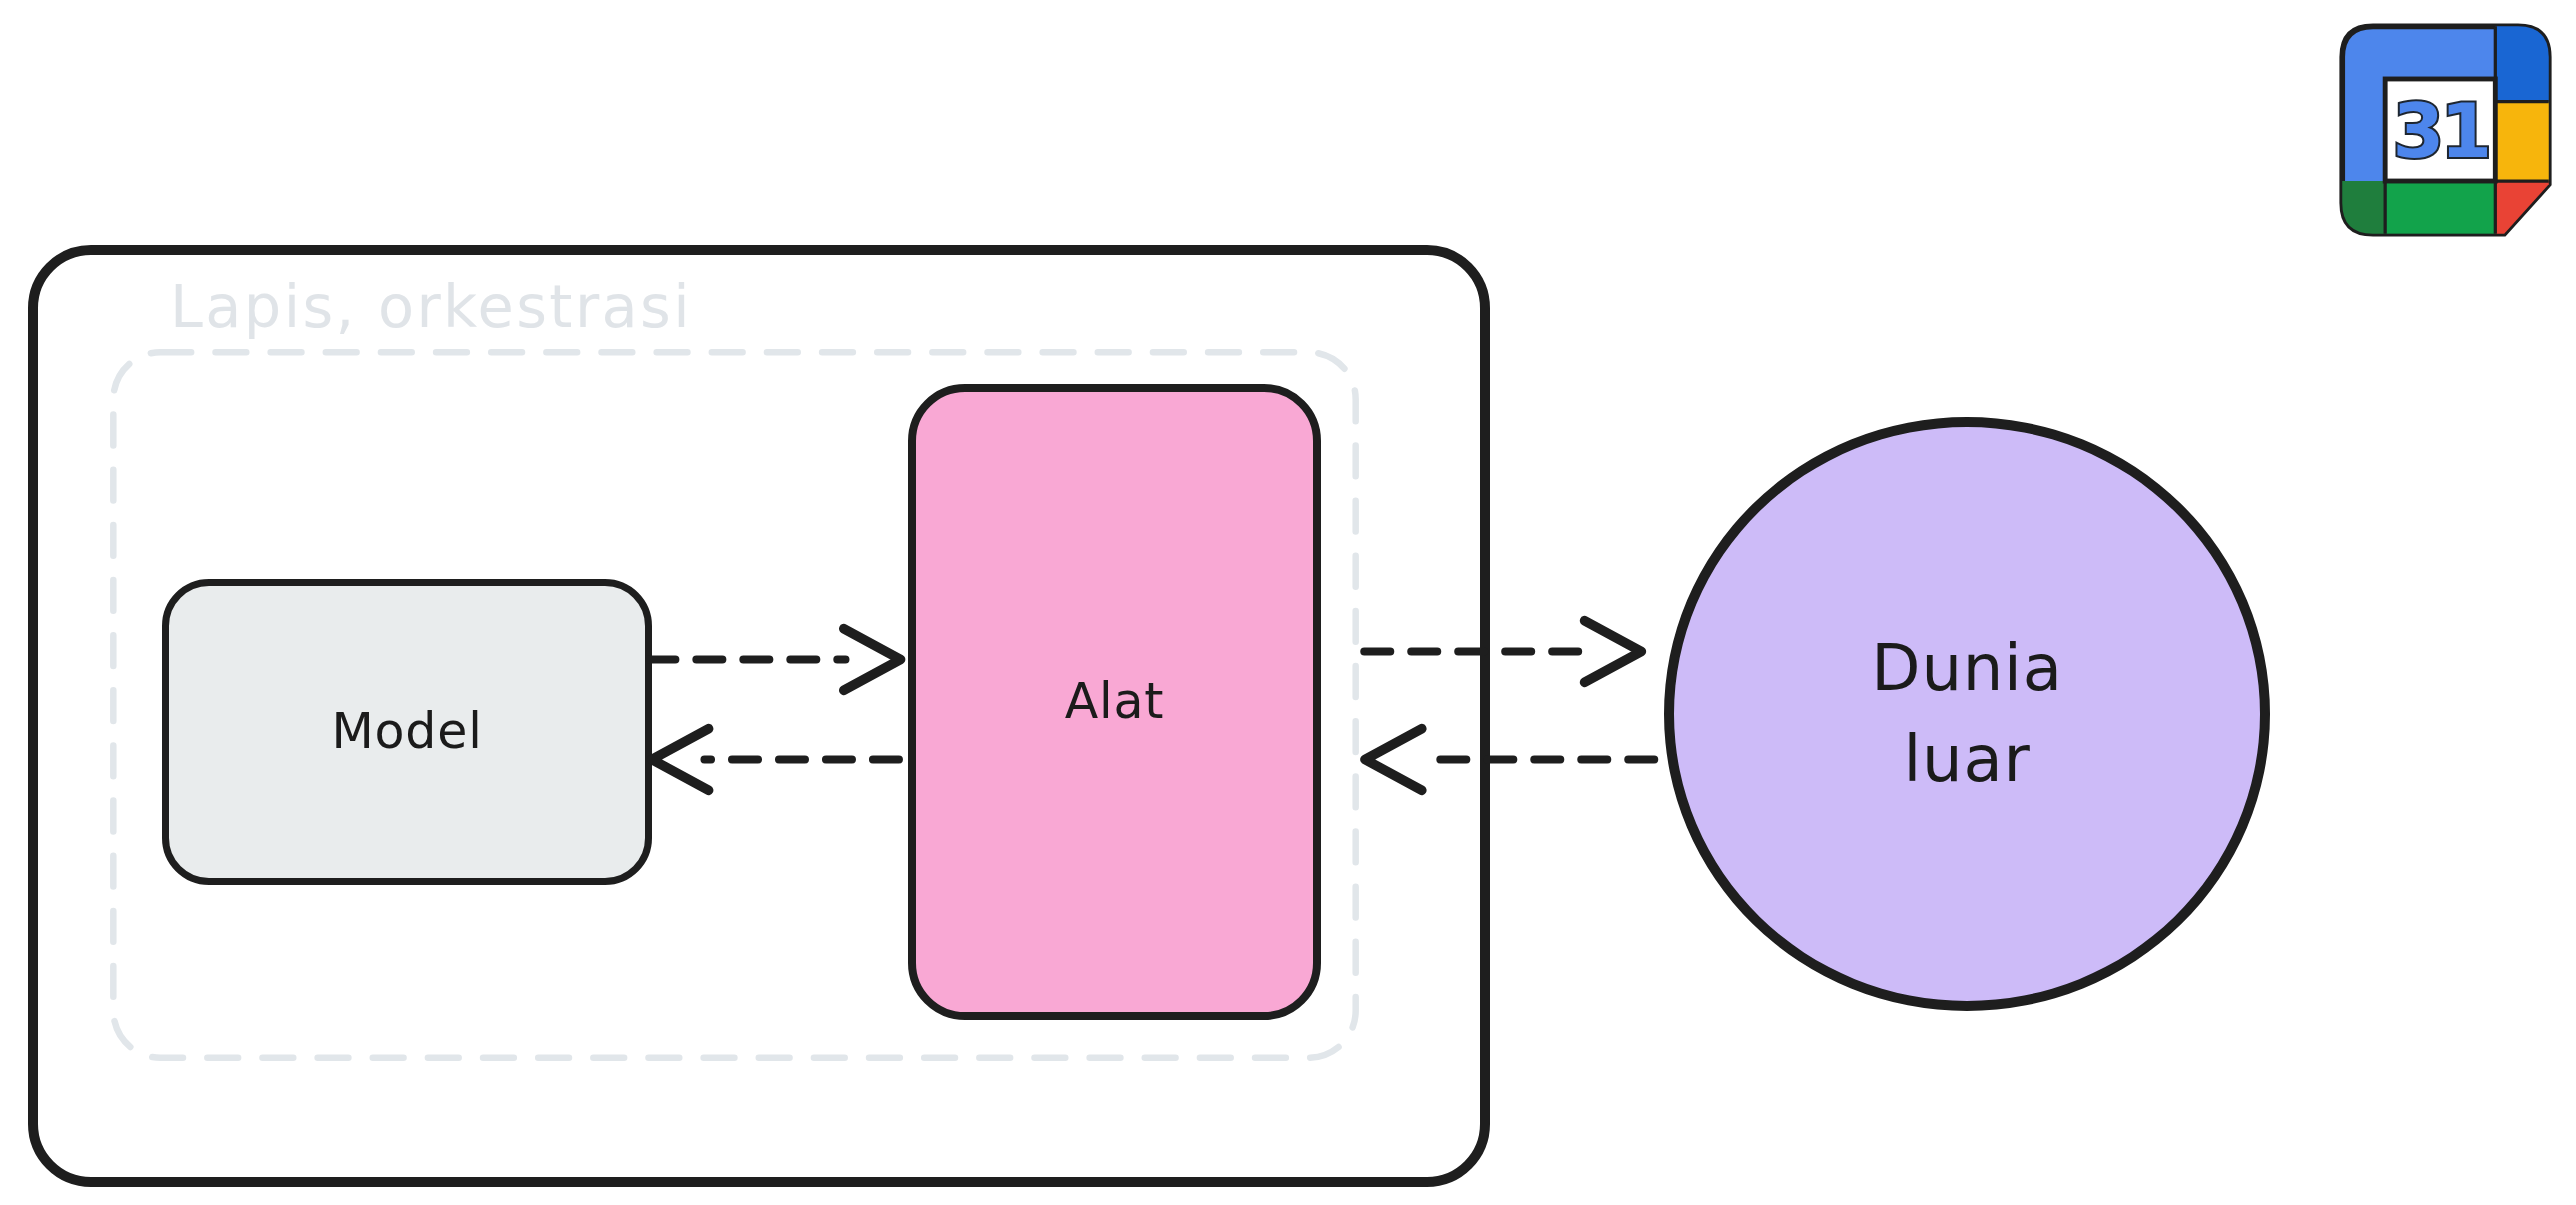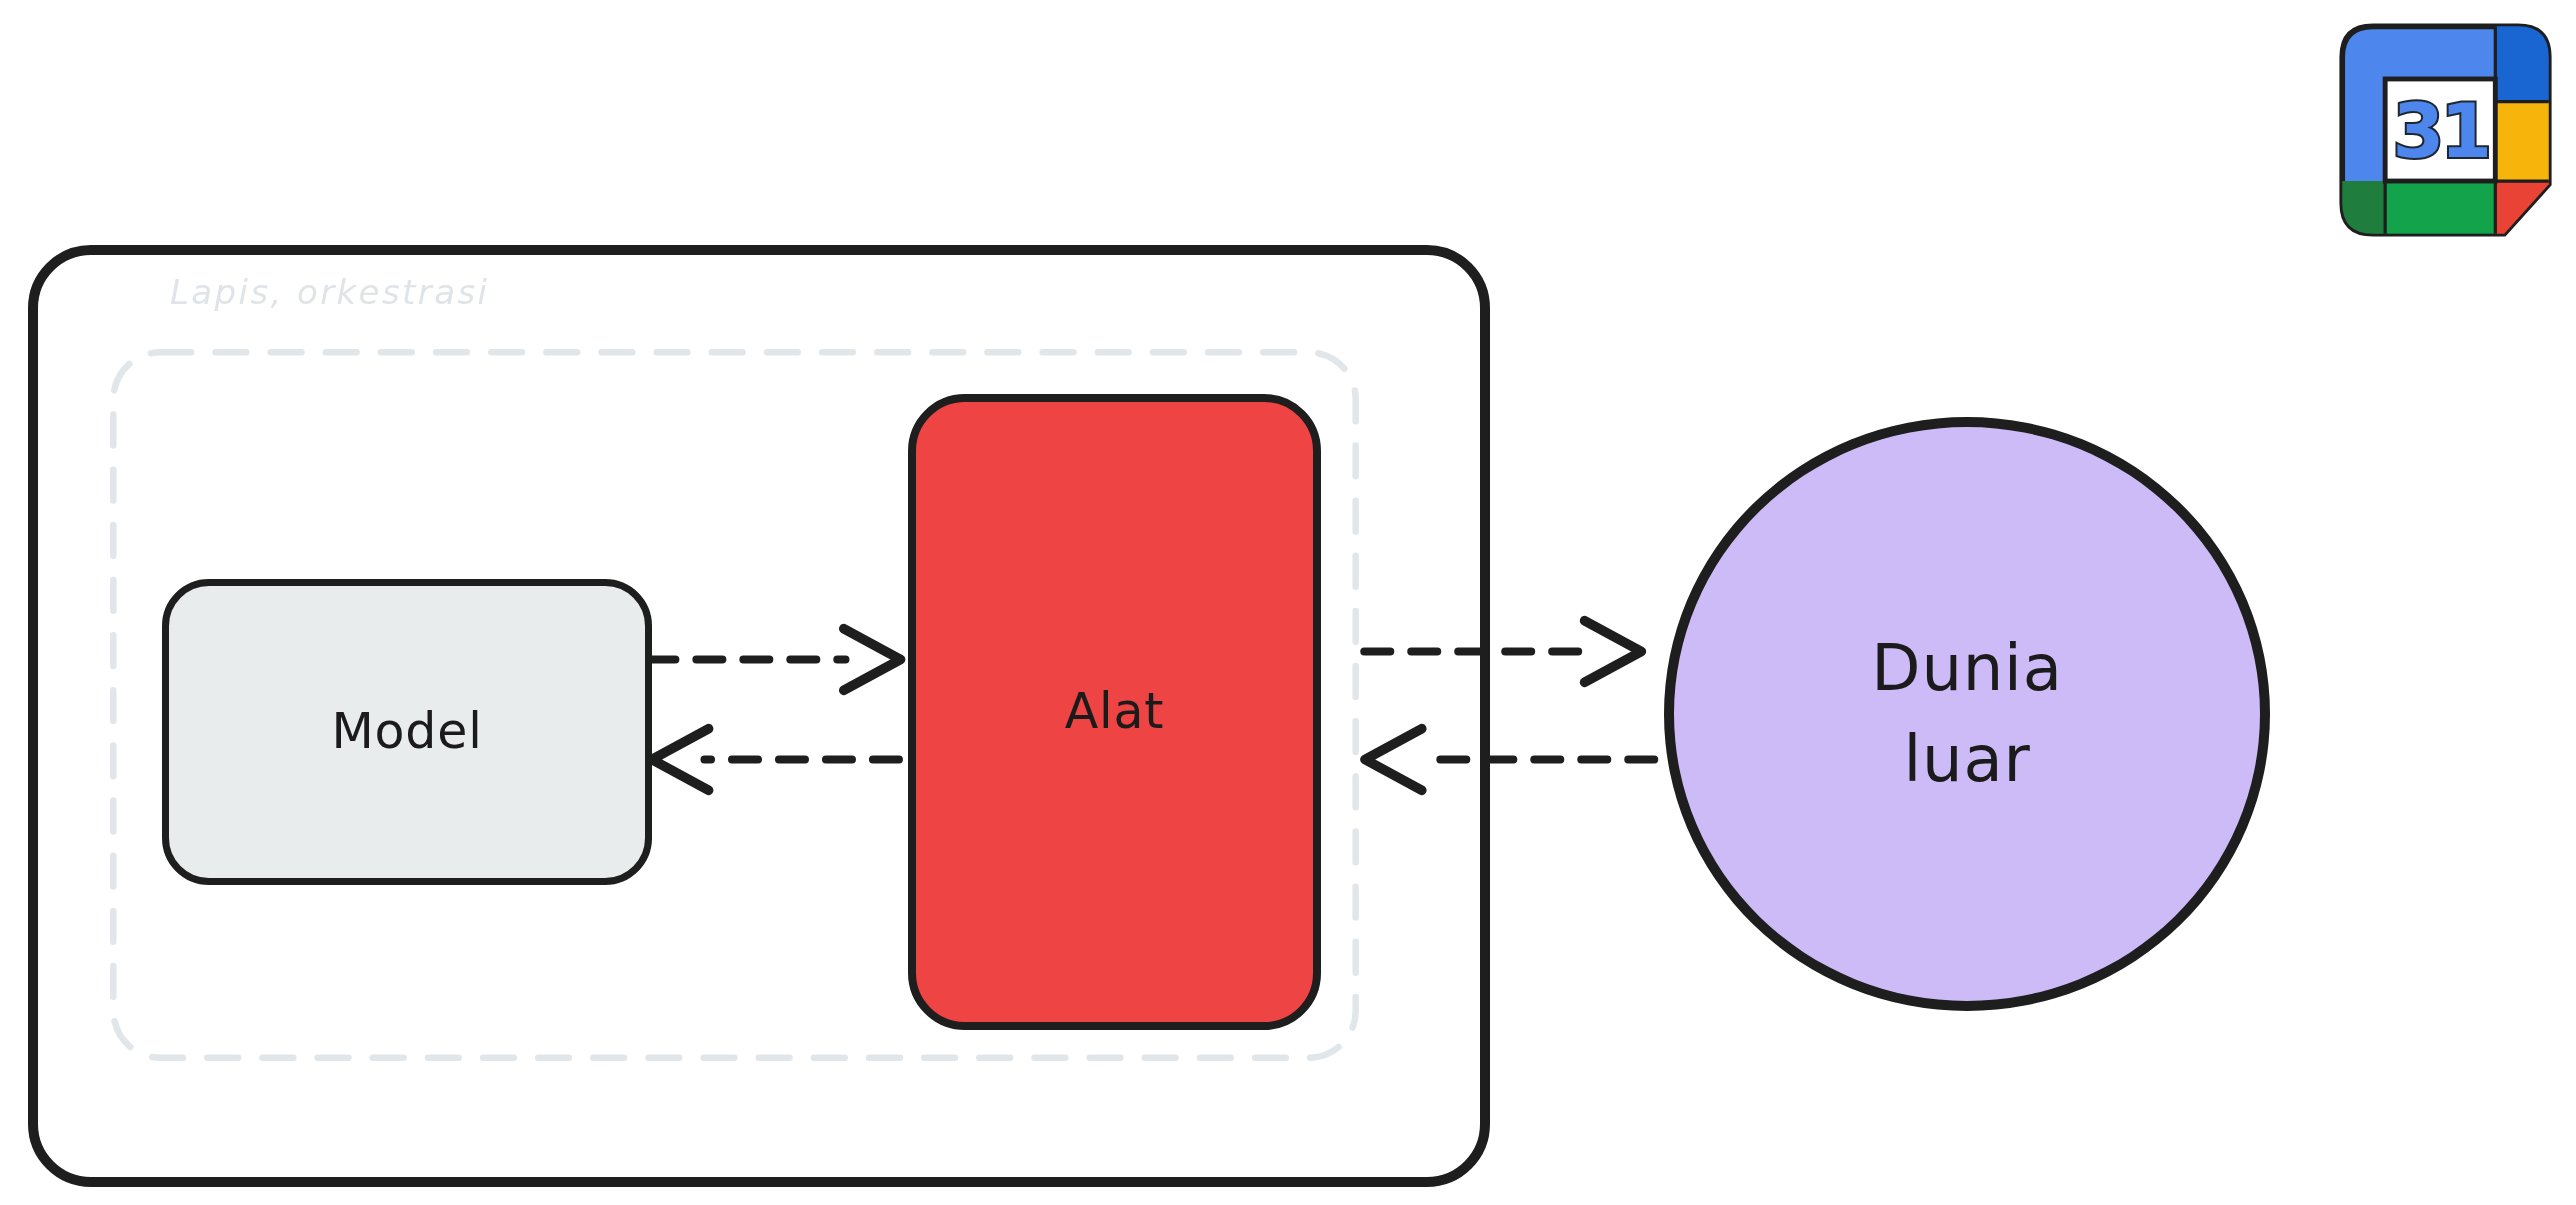--- a/index.html
+++ b/index.html
@@ -23,25 +23,24 @@
     border-radius: 63px;
     background: #ffffff;
   }
 
   
   .dashed-rect-svg { left: 110px; top: 349px; }
 
   
   .layer-label {
     left: 170px; top: 272px;
-    font-size: 34px;
+    font-size: 59px;
     letter-spacing: 2.4px;
     user-select: none;
     white-space: nowrap;
-    font-style: italic;
   }
 
   .node {
     box-sizing: border-box;
     border: 8px solid #1e1e1e;
     display: flex;
     align-items: center;
     justify-content: center;
     text-align: center;
   }
@@ -105,21 +104,21 @@
   <svg class="abs dashed-rect-svg" width="1249" height="712" viewBox="0 0 1540 878">
     <rect x="4" y="4" width="1532" height="870" rx="58" ry="58" fill="none" stroke-width="8" stroke-dasharray="38 30" stroke-linecap="round" stroke="#e1e6ea"></rect>
   </svg>
 
   <div class="abs layer-label" style="color: rgb(224, 228, 232);">Lapis, orkestrasi</div>
 
   <div class="abs node model-box" style="background-color: rgb(233, 236, 237);">
     <span class="node-label">Model</span>
   </div>
 
-  <div class="abs node alat-box" style="background-color: #ef4444; margin-top: 10px;">
+  <div class="abs node alat-box" style="background-color: #f9a8d4;">
     <span class="node-label">Alat</span>
   </div>
 
   <div class="abs node world-circle" style="background-color: rgb(205, 187, 248);">
     <span class="node-label">Dunia</span>
     <span class="node-label">luar</span>
   </div>
 
   <svg class="abs arrow-svg" style="left:641px; top:619px;" width="272" height="81" viewBox="0 0 335 100">
     <line class="arrow-dash" x1="10" y1="50" x2="252" y2="50" stroke="#1e1e1e"></line>

